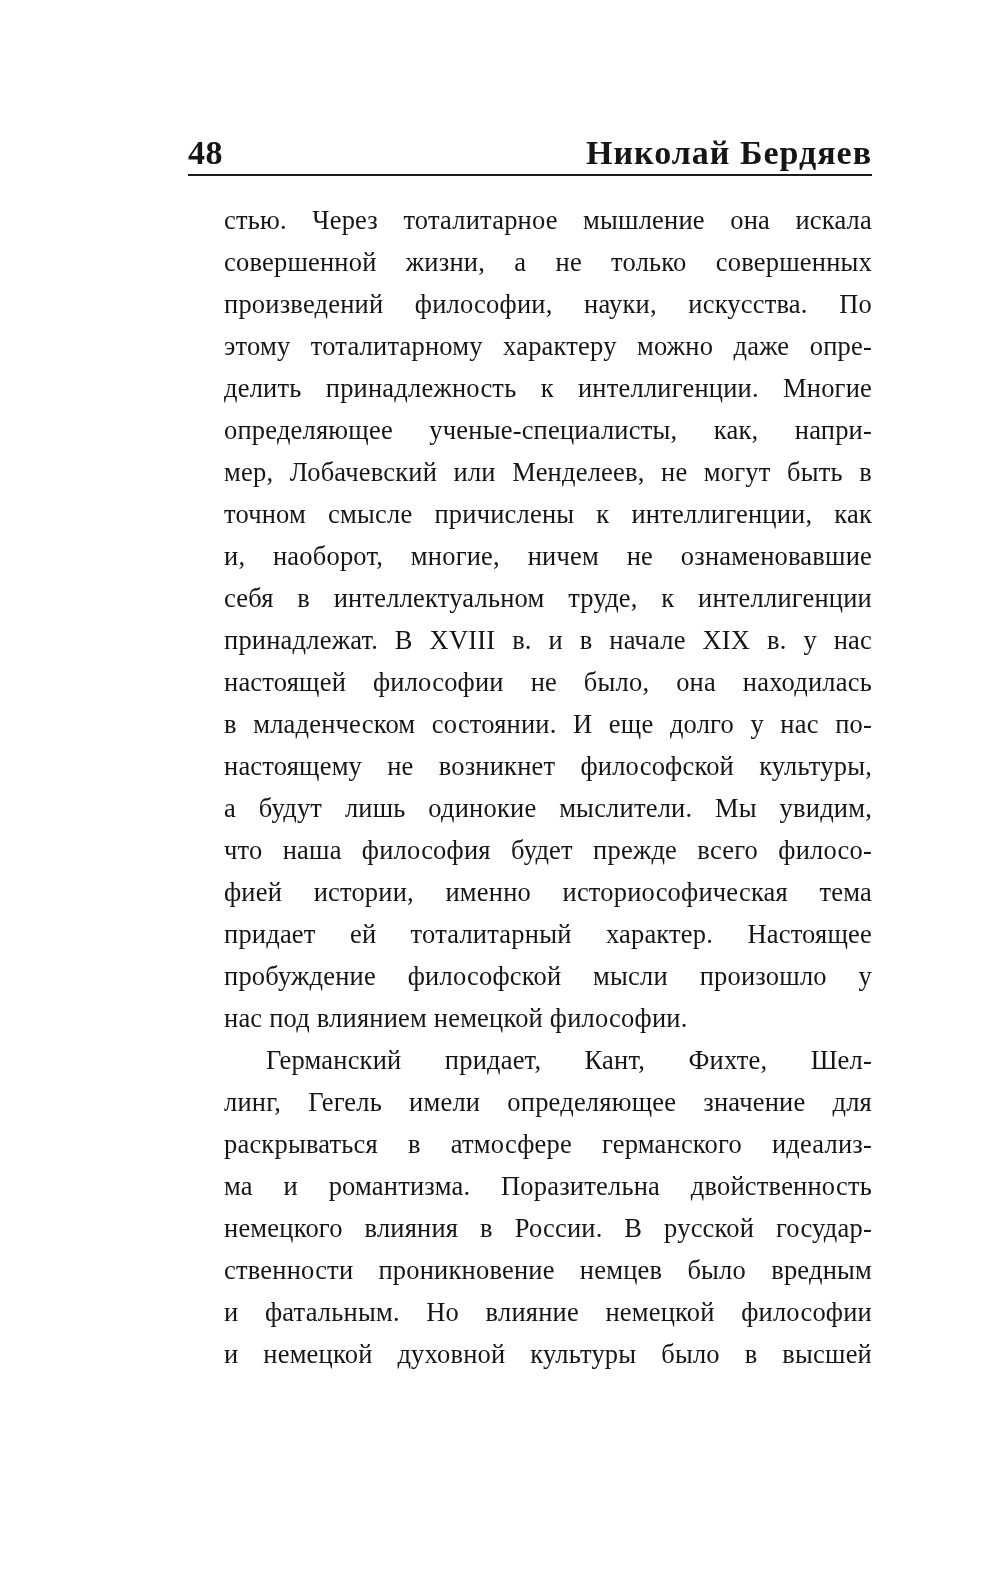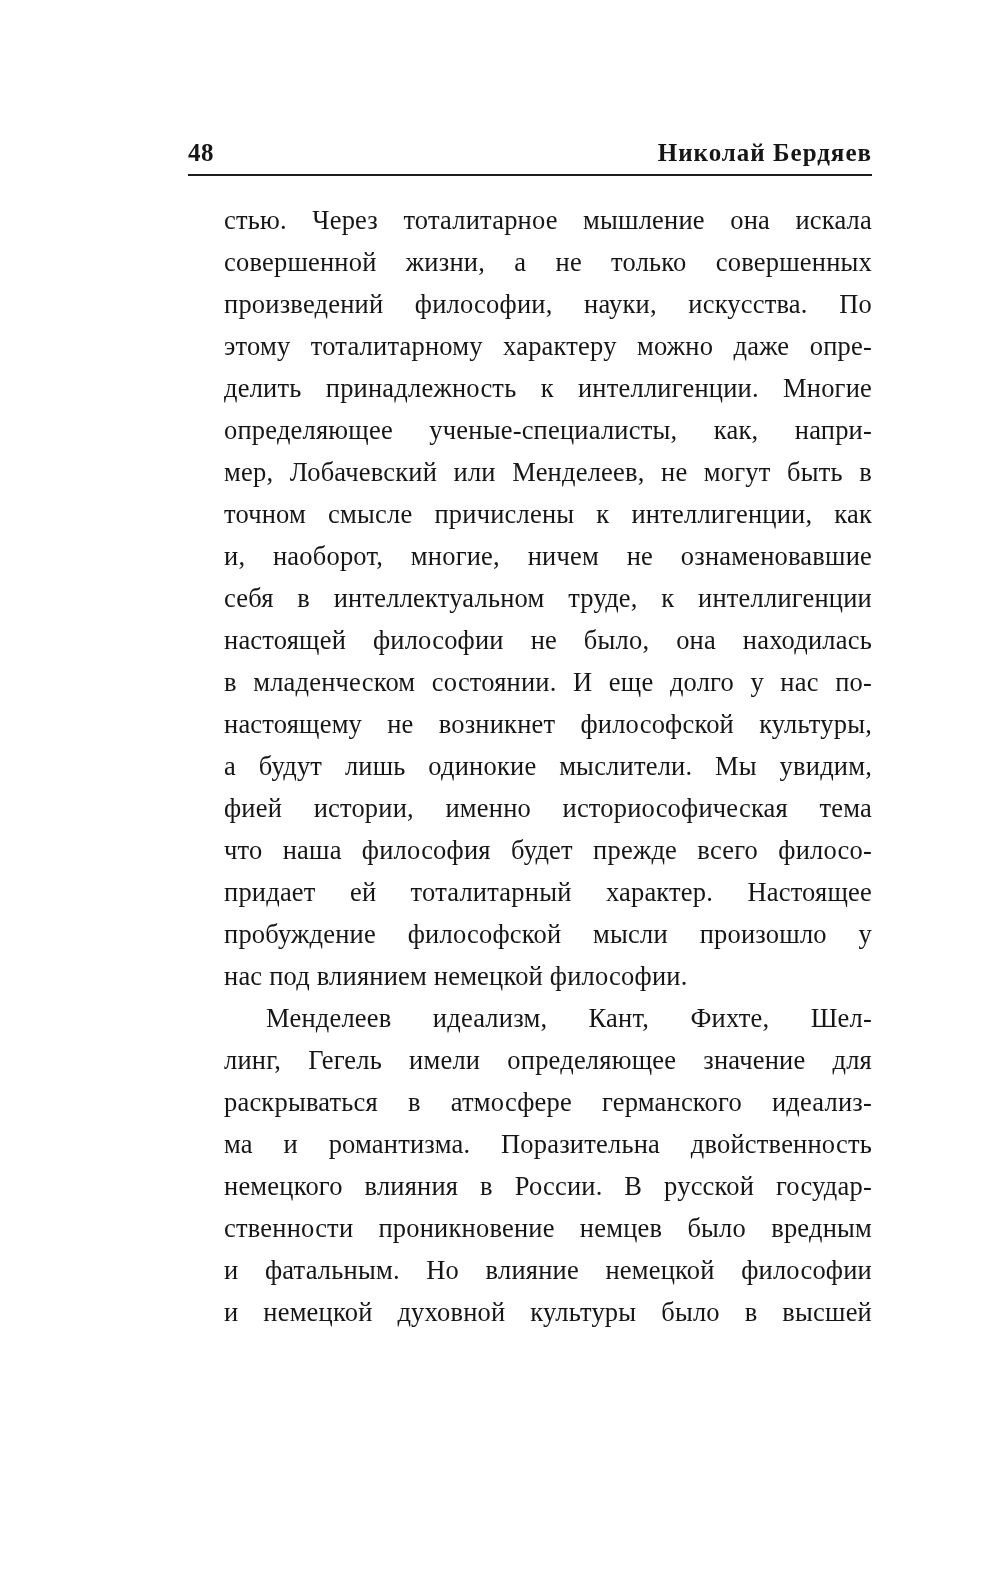--- a/index.html
+++ b/index.html
@@ -18,21 +18,21 @@
   .page {
     position: absolute;
     left: 188px;
     top: 139px;
     width: 684px;
   }
   .running-head {
     display: flex;
     justify-content: space-between;
     align-items: baseline;
-    font-size: 25px;
+    font-size: 34px;
     line-height: 28px;
   }
   .page-number {
     font-weight: bold;
     letter-spacing: 0.5px;
   }
   .head-title {
     font-weight: bold;
     letter-spacing: 1px;
   }
@@ -76,30 +76,31 @@
       <div class="line">стью. Через тоталитарное мышление она искала</div>
       <div class="line">совершенной жизни, а не только совершенных</div>
       <div class="line">произведений философии, науки, искусства. По</div>
       <div class="line">этому тоталитарному характеру можно даже опре-</div>
       <div class="line">делить принадлежность к интеллигенции. Многие</div>
       <div class="line">определяющее ученые-специалисты, как, напри-</div>
       <div class="line">мер, Лобачевский или Менделеев, не могут быть в</div>
       <div class="line">точном смысле причислены к интеллигенции, как</div>
       <div class="line">и, наоборот, многие, ничем не ознаменовавшие</div>
       <div class="line">себя в интеллектуальном труде, к интеллигенции</div>
+      <div class="line">принадлежат. В XVIII в. и в начале XIX в. у нас</div>
       <div class="line">настоящей философии не было, она находилась</div>
       <div class="line">в младенческом состоянии. И еще долго у нас по-</div>
       <div class="line">настоящему не возникнет философской культуры,</div>
       <div class="line">а будут лишь одинокие мыслители. Мы увидим,</div>
+      <div class="line">что наша философия будет прежде всего филосо-</div>
       <div class="line">фией истории, именно историософическая тема</div>
-      <div class="line">что наша философия будет прежде всего филосо-</div>
       <div class="line">придает ей тоталитарный характер. Настоящее</div>
       <div class="line">пробуждение философской мысли произошло у</div>
       <div class="line flush-last">нас под влиянием немецкой философии.</div>
-      <div class="line indent">Менделеев идеализм, Кант, Фихте, Шел-</div>
+      <div class="line indent">Германский придает, Кант, Фихте, Шел-</div>
       <div class="line">линг, Гегель имели определяющее значение для</div>
       <div class="line">раскрываться в атмосфере германского идеализ-</div>
       <div class="line">ма и романтизма. Поразительна двойственность</div>
       <div class="line">немецкого влияния в России. В русской государ-</div>
       <div class="line">ственности проникновение немцев было вредным</div>
       <div class="line">и фатальным. Но влияние немецкой философии</div>
       <div class="line">и немецкой духовной культуры было в высшей</div>
     </div>
 </div>
 

